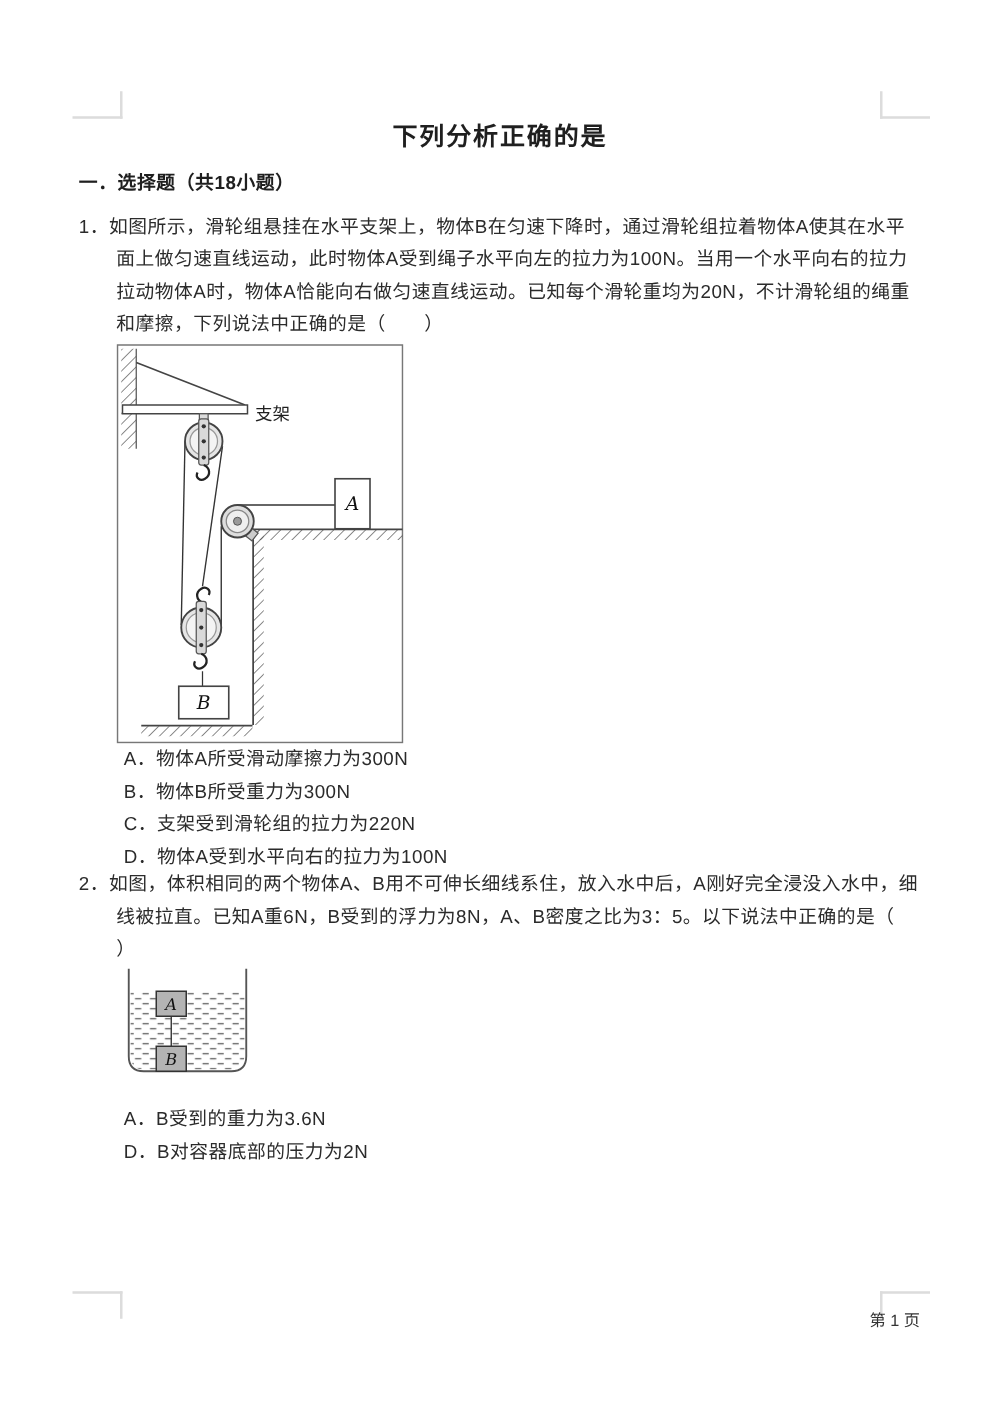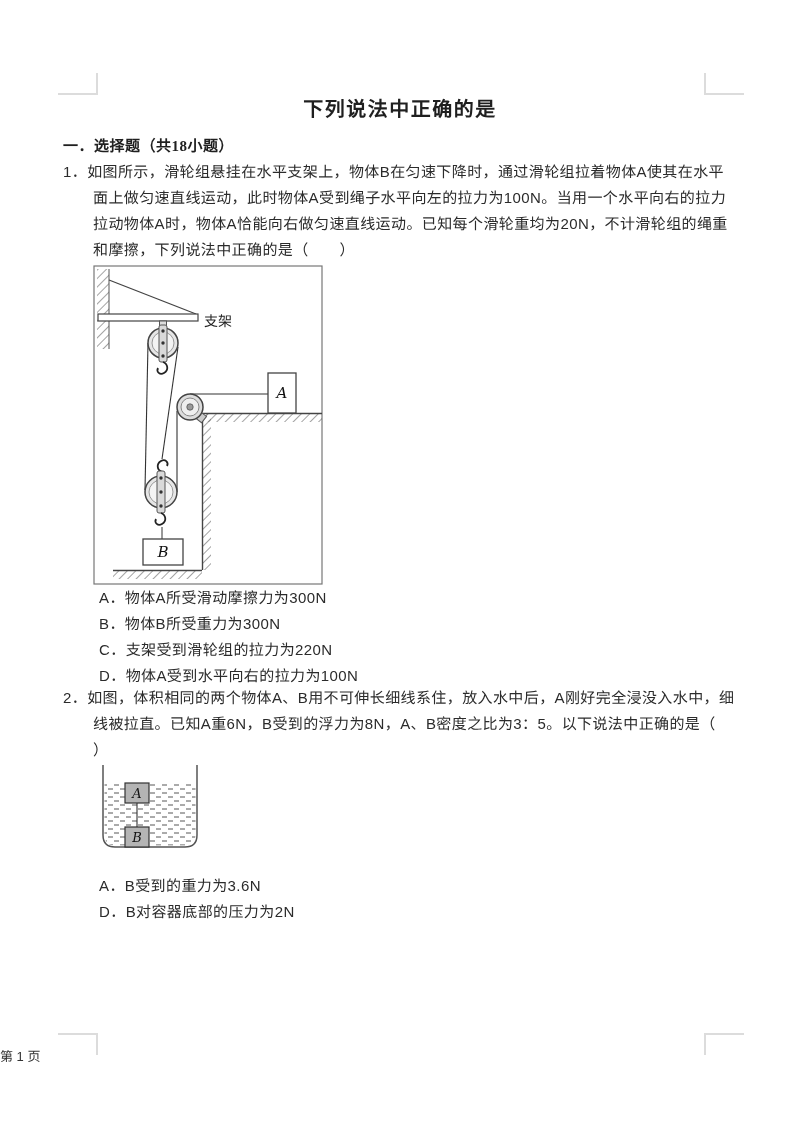--- a/index.html
+++ b/index.html
@@ -18,59 +18,59 @@
   .mark.br { left:704px; top:1033px; border-left:2px solid #dcdcdc;   border-top:2px solid #dcdcdc; }
 
   .content { position:absolute; left:63px; top:85px; width:674px; }
 
   h1.title {
     font-size:20px; font-weight:bold; text-align:center;
     letter-spacing:1.5px; margin:8px 0 12px 0; color:#1f1f1f;
   }
   h2.section {
     font-size:15px; font-weight:bold; letter-spacing:0.5px;
-    margin:0 0 4px 0; color:#1f1f1f;font-family:Liberation Serif, serif;
+    margin:0 0 14px 0; color:#1f1f1f;
   }
   .question {
     margin:4px 0 0 0; padding-left:30px; text-indent:-30px;
     font-size:15px; line-height:26px; letter-spacing:0.4px;
     line-break:anywhere; overflow-wrap:break-word;
   }
   .q2 { margin-top:-4px; }
   .q3 { margin-top:-6px; }
   .figure1 { margin:2px 0 0 30px; display:block; }
   .figure2 { margin:0 0 0 32px; display:block; }
   .options { margin:0; }
   .options.opt2 { margin-top:18px; }
   .option {
     margin-left:36px; font-size:15px; line-height:26px; letter-spacing:0.4px;
   }
   .bigsup { font-size:17px; vertical-align:6px; line-height:0; letter-spacing:0; }
 
   .footer {
     position:absolute; left:0; top:1046px; width:736px;
-    text-align:left; font-size:13px; color:#333;
+    text-align:right; font-size:13px; color:#333;
   }
 
   svg text.figlabel { font-family:"Liberation Sans","DejaVu Sans",sans-serif; font-size:14px; fill:#1f1f1f; }
   svg text.blocklabel { font-family:"DejaVu Serif","Liberation Serif",serif; font-style:italic; fill:#111; }
 </style>
 </head>
 <body>
 
 <div class="page">
 
   <div class="mark tl"></div>
   <div class="mark tr"></div>
   <div class="mark bl"></div>
   <div class="mark br"></div>
 
   <div class="content">
 
-    <h1 class="title">下列说法中正确的是</h1>
+    <h1 class="title">下列分析正确的是</h1>
 
     <h2 class="section">一．选择题（共18小题）</h2>
 
     <p class="question q1"><span>1．</span><span>如图所示，滑轮组悬挂在水平支架上，物体B在匀速下降时，通过滑轮组拉着物体A使其在水平面上做匀速直线运动，此时物体A受到绳子水平向左的拉力为100N。当用一个水平向右的拉力拉动物体A时，物体A恰能向右做匀速直线运动。已知每个滑轮重均为20N，不计滑轮组的绳重和摩擦，下列说法中正确的是（　　）</span></p>
 
     <svg class="figure1" width="230" height="320" viewBox="0 0 230 320">
       <defs>
         <pattern id="hatch1" width="6" height="6" patternUnits="userSpaceOnUse" patternTransform="rotate(45)">
           <line x1="0" y1="0" x2="0" y2="6" stroke="#555" stroke-width="1.1"></line>
         </pattern>

